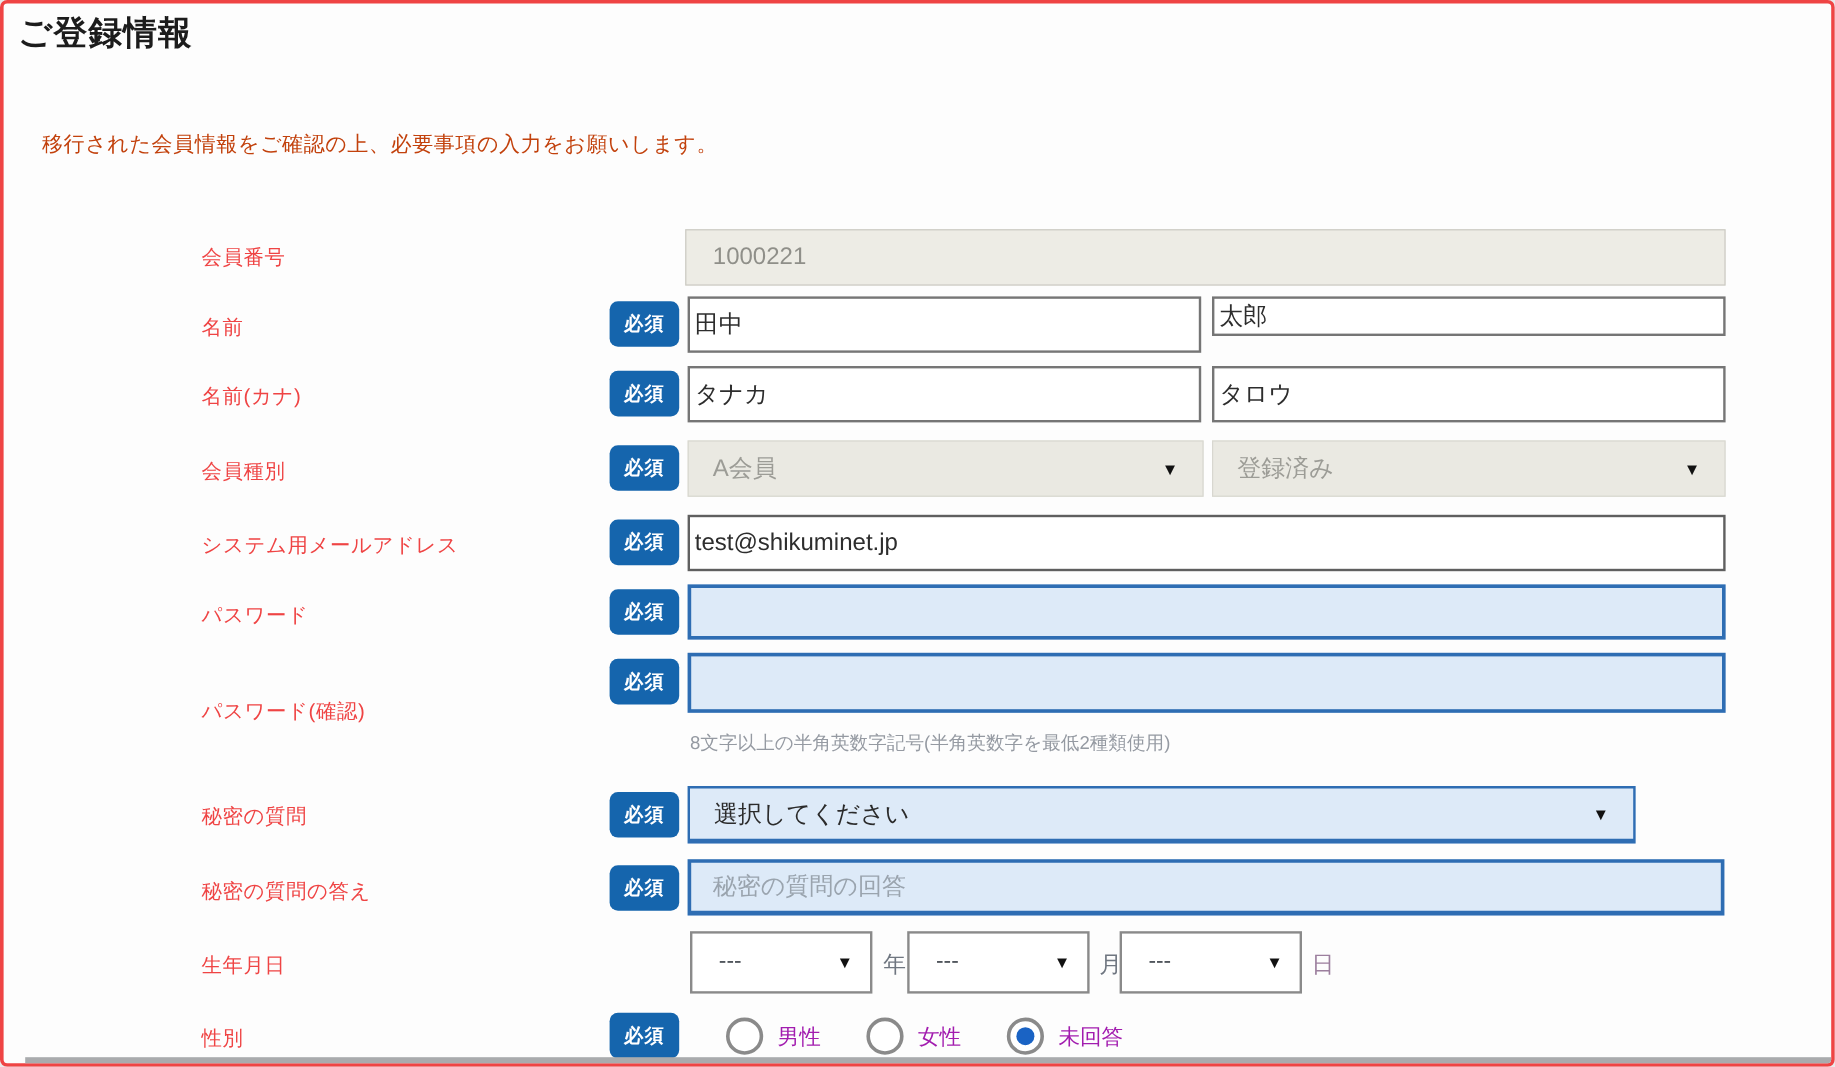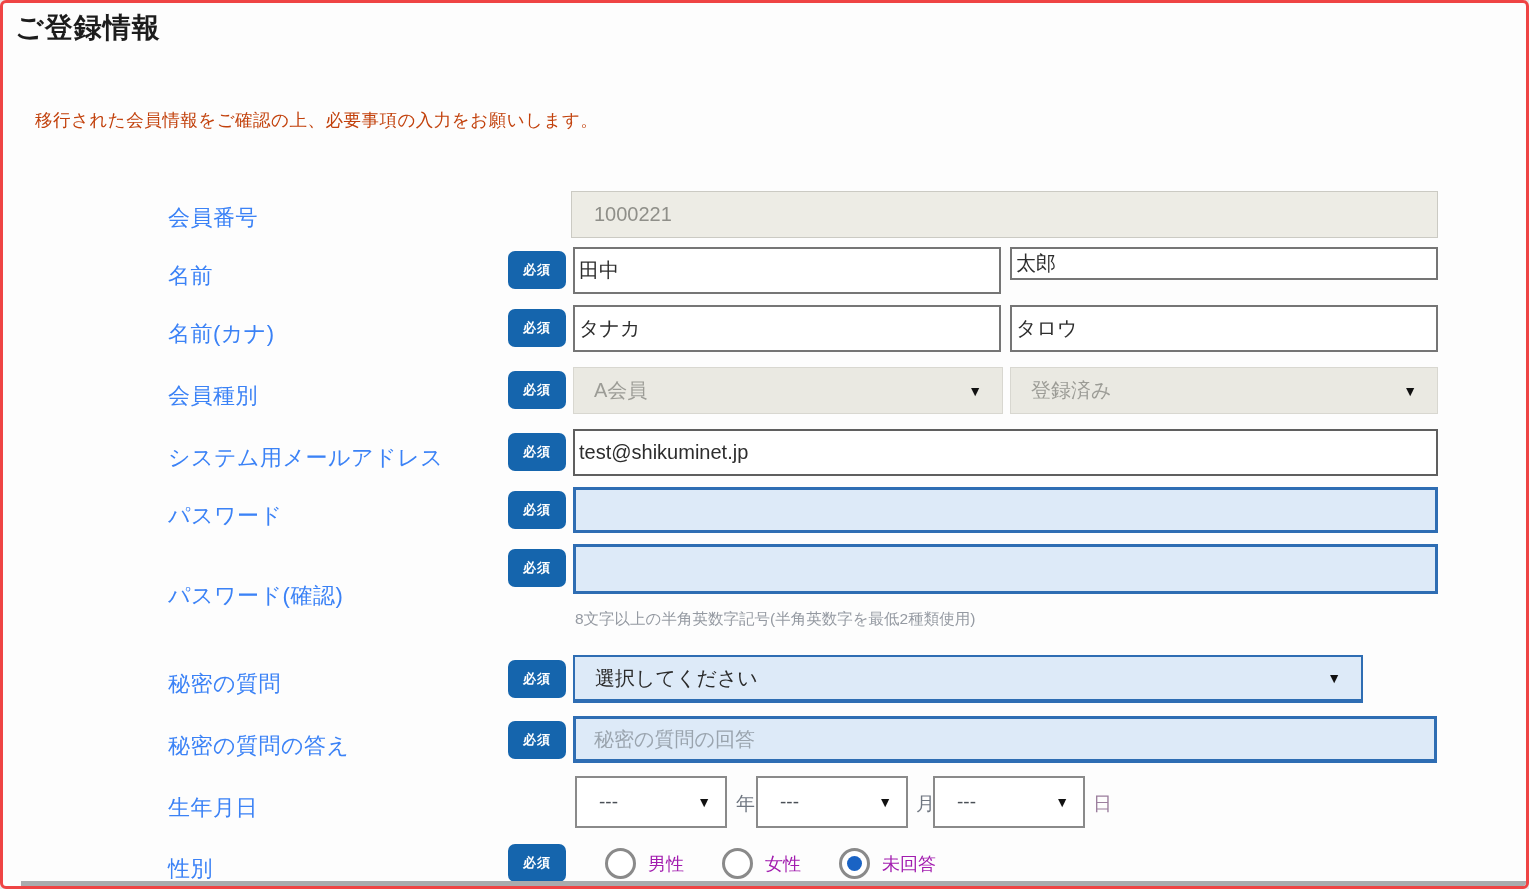--- a/index.html
+++ b/index.html
@@ -30,34 +30,34 @@
     left: 9px; top: 105px;
     font-size: 17.5px;
     color: #c2410c;
     letter-spacing: 0.5px;
     margin-left: 23px;
   }
 
   .field-label {
     position: absolute;
     left: 165px;
-    font-size: 22px;
-    color: #3b82f6;
+    font-size: 17px;
+    color: #ef4444;
     letter-spacing: 0.5px;
     white-space: nowrap;
   }
 
   .req-badge {
     position: absolute;
     left: 505px;
     width: 58px; height: 38px;
     background: #1565ad;
     border-radius: 7px;
     color: #ffffff;
-    font-size: 13px;
+    font-size: 16px;
     font-weight: bold;
     display: flex;
     align-items: center;
     justify-content: center;
     letter-spacing: 1px;
   }
 
   .txt-input {
     position: absolute;
     border: 2px solid #757575;

